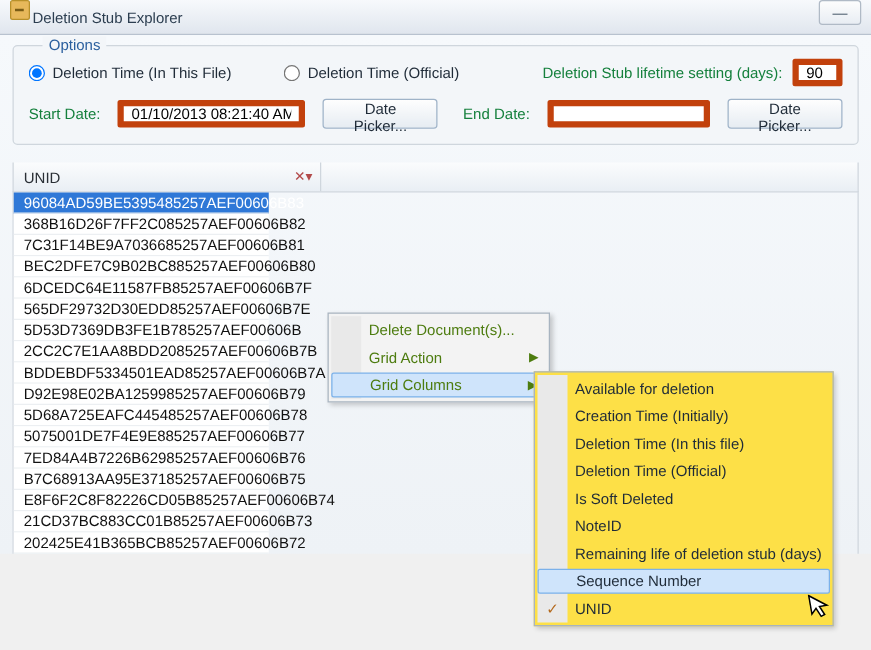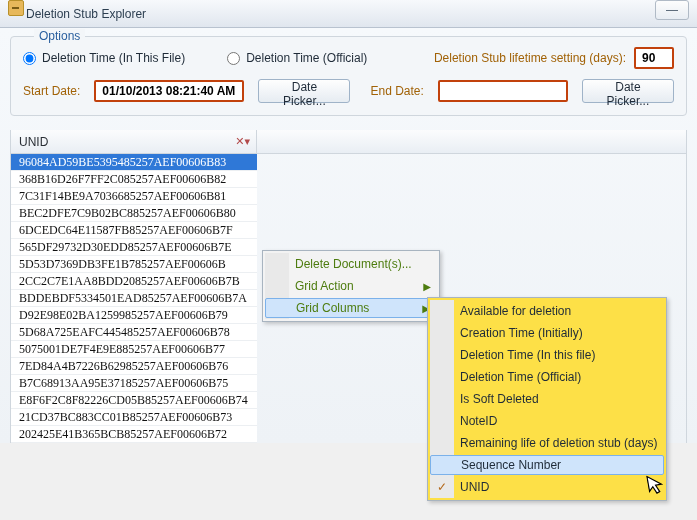--- a/index.html
+++ b/index.html
@@ -26,24 +26,24 @@
     position: relative; background: #f3f6f9;
   }
   .groupbox-title {
     position: absolute; top: -8px; left: 23px; background: #f3f6f9; padding: 0 5px;
     color: #2a5f9e;
   }
   .row { display: flex; align-items: center; gap: 14px; }
   .row + .row { margin-top: 10px; }
   .radio { display: inline-flex; align-items: center; gap: 6px; color: #1f2b38;}
   .radio input { margin:0; }
-  .lbl { color: #a16207; white-space: nowrap; }
+  .lbl { color: #15803d; white-space: nowrap; }
   .lifetime { margin-left: auto; display: flex; align-items: center; gap: 8px; }
   input.text {
-    height: 22px; border: 2px solid #c2410c; border-radius: 2px; padding: 0 6px; background: #fff; font-weight: bold;
+    height: 22px; border: 5px solid #c2410c; border-radius: 2px; padding: 0 6px; background: #fff;
   }
   .start-input { width: 150px; }
   .end-input { width: 130px; }
   .days-input { width: 40px; text-align: left; }
   button.win {
     height: 24px; padding: 0 10px;
     border: 1px solid #9fb3c8; border-radius: 3px;
     background: linear-gradient(#fefefe,#e6ecf2);
     color: #1f2b38; cursor: default;
   }
@@ -57,22 +57,22 @@
     background: linear-gradient(#fbfcfd,#e9eef4);
     border: 1px solid #cfd6dd; border-top: none;
   }
   .col-cell {
     width: 246px; height: 100%; display: flex; align-items: center; justify-content: space-between;
     padding: 0 6px 0 8px; border-right: 1px solid #cfd6dd; color: #2a2f35;
   }
   .filter-icon { color:#b24a4a; font-size:11px; }
   .rows { border-left: 1px solid #cfd6dd; border-right: 1px solid #cfd6dd; }
   .data-row {
-    height: 17px; line-height: 17px; width: 246px; padding: 0 8px;
-    font-family: Liberation Serif, serif; font-size: 12px; letter-spacing: 0;
+    height: 17px; line-height: 17px; width: 204px; padding: 0 8px;
+    font-family: Liberation Sans, sans-serif; font-size: 12px; letter-spacing: 0;
     color: #111; border-bottom: 1px solid #eceff2; background: #fff; white-space: nowrap;
   }
   .data-row.selected { background: #2f78d7; color: #fff; }
 
   .ctx-menu {
     position: absolute; left: 262px; top: 250px; width: 178px;
     background: #f3f3f3; border: 1px solid #a8b4c0; box-shadow: 2px 2px 4px rgba(0,0,0,.2);
     padding: 2px;
   }
   .ctx-menu .iconcol { position:absolute; left:2px; top:2px; bottom:2px; width:24px; background:#e9e9e9;}

